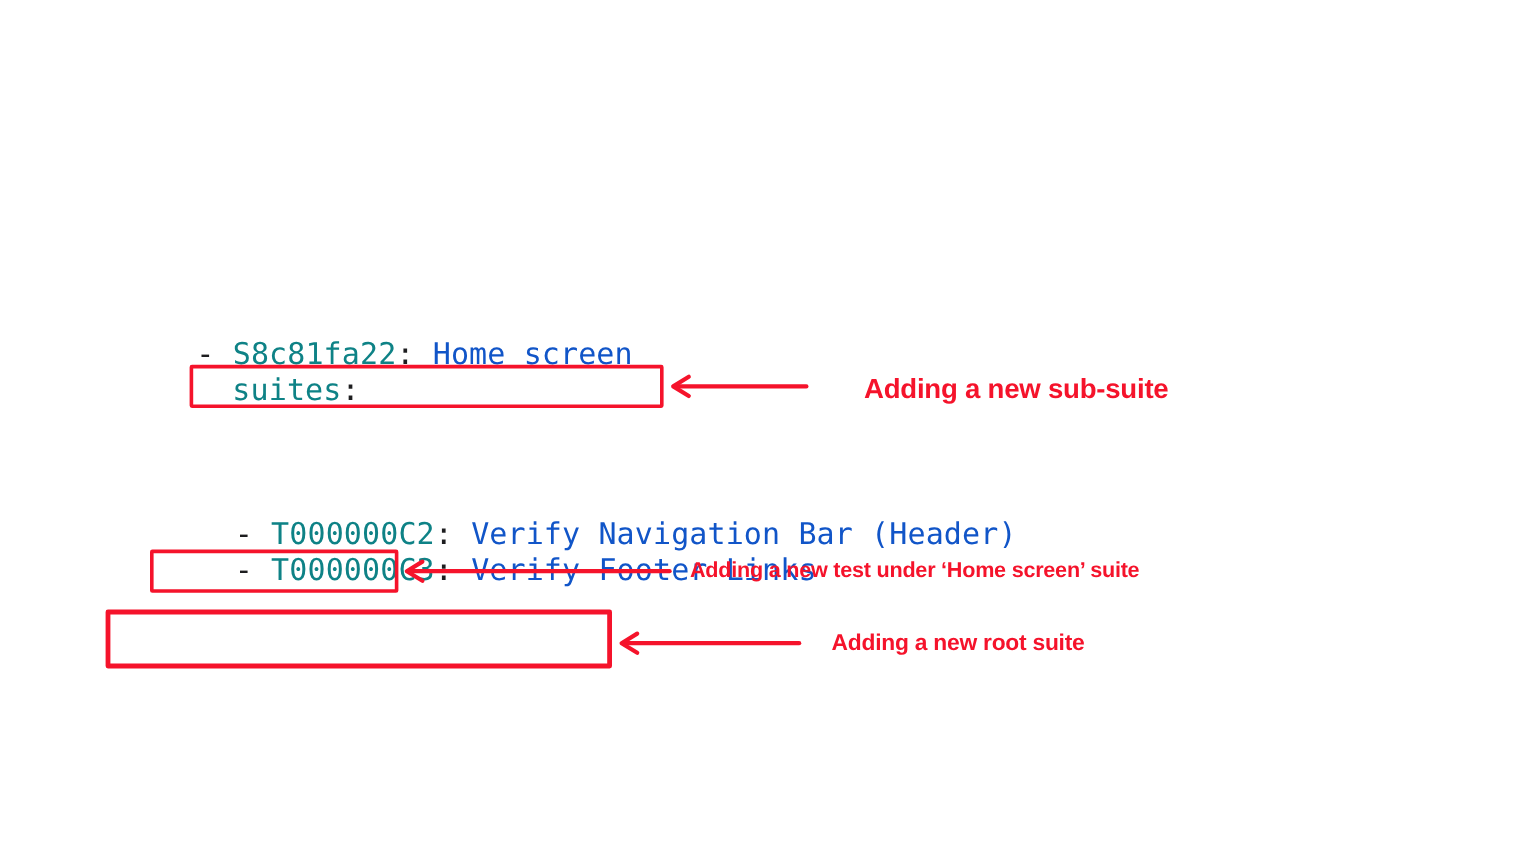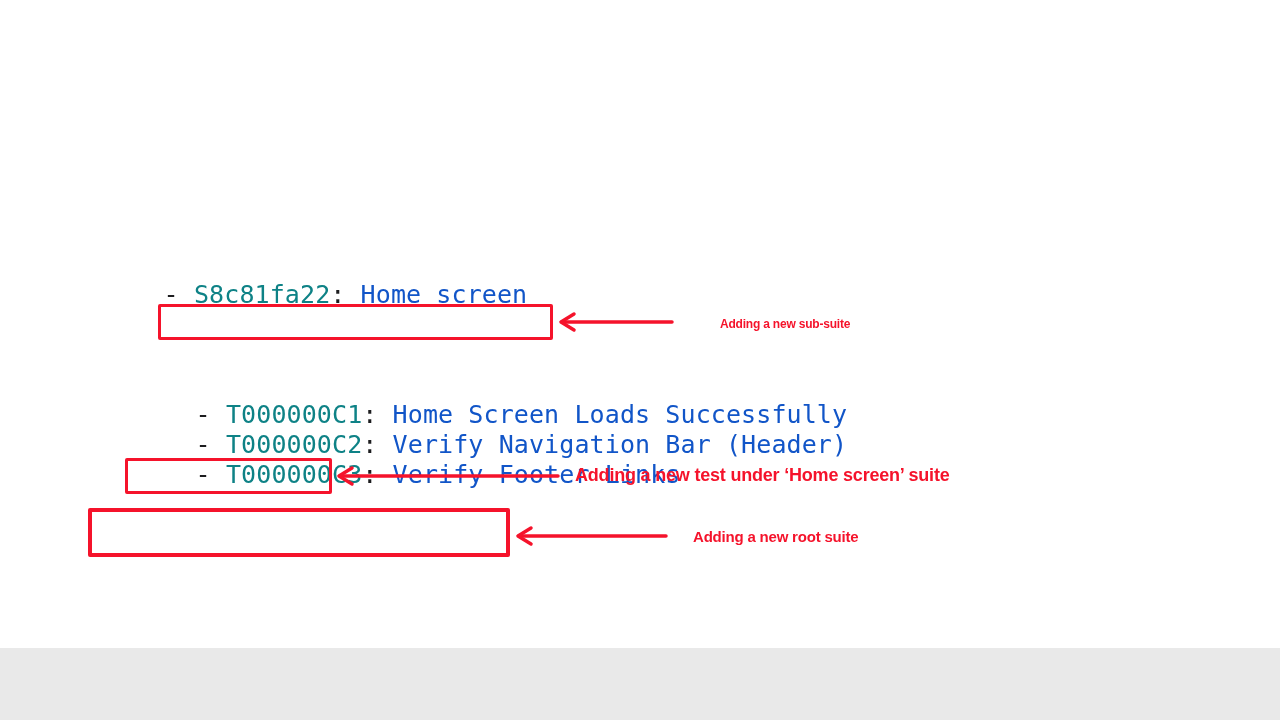--- a/index.html
+++ b/index.html
@@ -6,21 +6,21 @@
     --red:#F5132B;
     --teal:#0E8286;
     --blue:#1155C8;
     --ink:#1D1D1F;
     --bg:#FFFFFF;
   }
   *{margin:0;padding:0;box-sizing:border-box;}
   html,body{background:#e9e9e9;}
   .canvas{
     position:relative;
-    width:1280px;height:648px;
+    width:1280px;height:720px;
     background:var(--bg);
     overflow:hidden;
     font-family:"DejaVu Sans Mono",monospace;
   }
   .code-line{
     position:absolute;
     height:30px;line-height:30px;
     font-size:25px;
     white-space:pre;
     letter-spacing:0.1px;
@@ -44,39 +44,39 @@
     stroke-linejoin:round;
   }
   .annotation{
     position:absolute;
     font-family:"Liberation Sans","DejaVu Sans",sans-serif;
     font-weight:bold;
     color:var(--red);
     letter-spacing:-0.2px;
     white-space:nowrap;
   }
-  .annotation.a1{font-size:12px;line-height:24px;}
+  .annotation.a1{font-size:23px;line-height:24px;}
   .annotation.a2{font-size:18px;line-height:22px;}
-  .annotation.a3{font-size:15px;line-height:24px;}
+  .annotation.a3{font-size:19px;line-height:24px;}
 </style>
 </head>
 <body>
 
 <div class="canvas">
 
   <div class="code-line" style="left:103px;top:250px">
     <span class="seg-plain">- </span><span class="seg-key">S8c81fa22</span><span class="seg-plain">: </span><span class="seg-value">Home screen</span>
   </div>
 
+  <div class="code-line" style="left:133px;top:280px">
+    <span class="seg-key">suites</span><span class="seg-plain">:</span>
+  </div>
 
 
 
-  <div class="code-line" style="left:135px;top:370px">
-    <span class="seg-plain">- </span><span class="seg-key">T000000C1</span><span class="seg-plain">: </span><span class="seg-value">Home Screen Loads Successfully</span>
-  </div>
 
   <div class="code-line" style="left:135px;top:400px">
     <span class="seg-plain">- </span><span class="seg-key">T000000C2</span><span class="seg-plain">: </span><span class="seg-value">Verify Navigation Bar (Header)</span>
   </div>
 
   <div class="code-line" style="left:135px;top:430px">
     <span class="seg-plain">- </span><span class="seg-key">T000000C3</span><span class="seg-plain">: </span><span class="seg-value">Verify Footer Links</span>
   </div>
 
 

